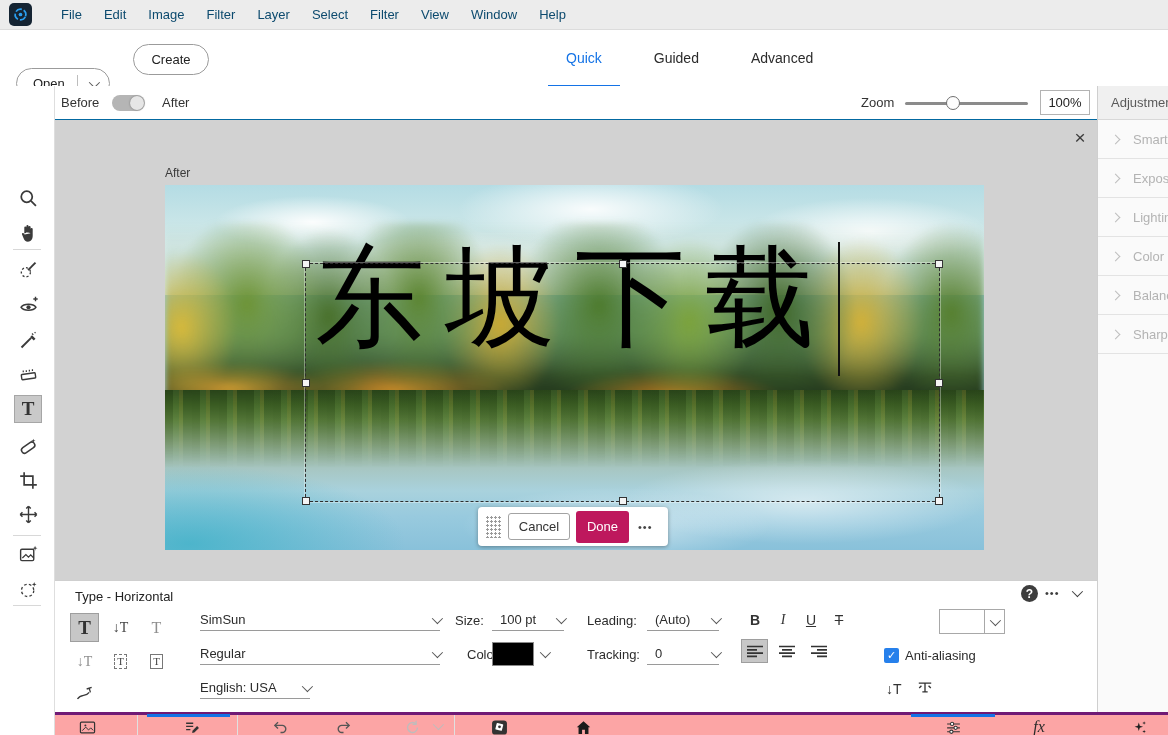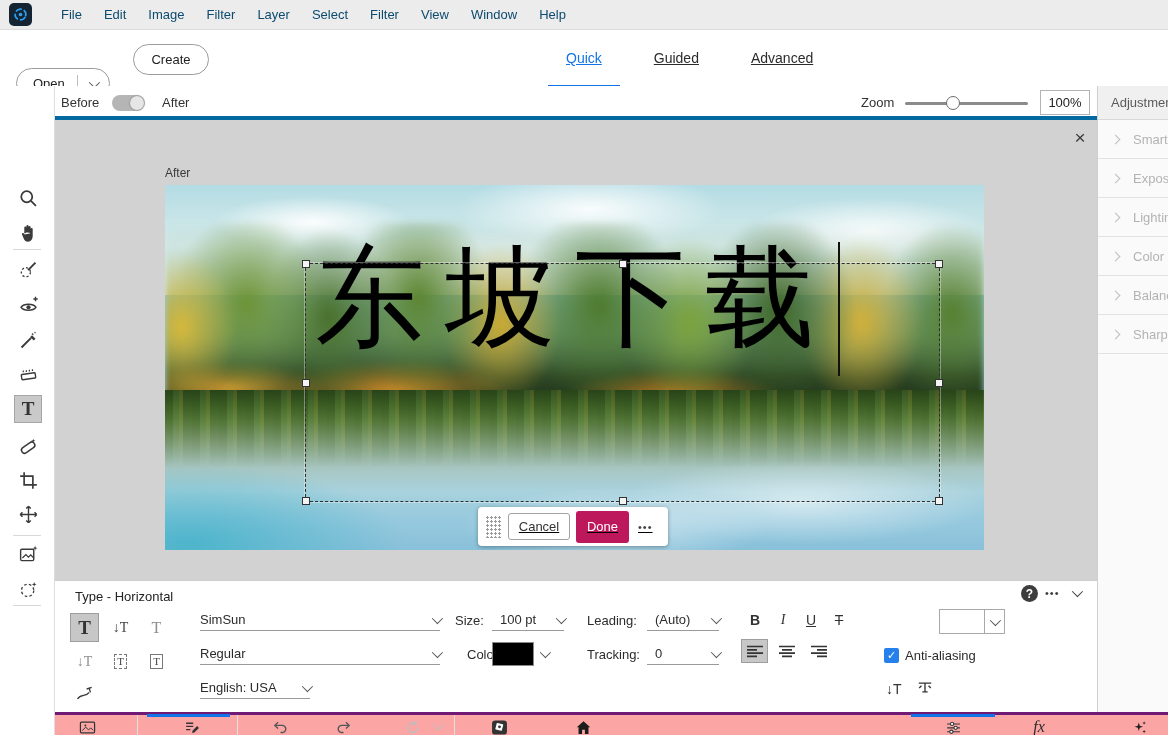--- a/index.html
+++ b/index.html
@@ -15,34 +15,34 @@
 
   
   .actionbar { position:absolute; left:0; top:30px; width:1168px; height:56px; background:#fff; }
   .pill-btn { position:absolute; top:14px; height:31px; border:1px solid #9b9b9b; border-radius:16px; background:#fff; display:flex; align-items:center; font-size:13px; color:#222; }
   .open-btn { left:16px; width:94px;margin-top:24px; }
   .open-btn .lbl { padding-left:16px; }
   .open-btn .sep { width:1px; height:17px; background:#bdbdbd; margin-left:12px; }
   .open-btn .chev-wrap { flex:1; display:flex; justify-content:center; }
   .create-btn { left:133px; width:76px; justify-content:center; }
   .tabs { position:absolute; left:540px; top:0; height:56px; display:flex; }
-  .tab { padding:0 26px; font-size:14px; color:#2b2b2b; display:flex; align-items:center; position:relative;text-decoration:underline; }
+  .tab { padding:0 26px; font-size:14px; color:#2b2b2b; display:flex; align-items:center; position:relative; }
   .tab.active { color:#1473e6; }
   .tab.active::after { content:""; position:absolute; left:8px; right:8px; bottom:-2px; height:3px; background:#1473e6; }
 
   
   .left-toolbar { position:absolute; left:0; top:86px; width:55px; height:649px; background:#fff; border-right:1px solid #dedede; }
   .tool { position:absolute; left:14px; width:28px; height:28px; display:flex; align-items:center; justify-content:center; }
   .tool svg { width:21px; height:21px; }
   .tool.selected { background:#c9c9c9; border:1px solid #a6a6a6; }
   .tool-divider { position:absolute; left:13px; width:28px; height:1px; background:#d8d8d8; }
   .tserif { font-family:"Liberation Serif", serif; font-size:19px; color:#333; font-weight:bold; }
 
   
-  .viewbar { position:absolute; left:55px; top:86px; width:1042px; height:34px; background:#fff; border-bottom:4px solid #0369a1;text-align:center; }
+  .viewbar { position:absolute; left:55px; top:86px; width:1042px; height:34px; background:#fff; border-bottom:1px solid #0369a1;text-align:center; }
   .vb-label { position:absolute; top:9px; font-size:13px; color:#333; }
   .toggle { position:absolute; left:57px; top:9px; width:33px; height:16px; border-radius:8px; background:#b5b5b5; }
   .toggle .knob { position:absolute; right:1px; top:1px; width:14px; height:14px; border-radius:50%; background:#e6e6e6; box-shadow:0 0 2px rgba(0,0,0,.4); }
   .zoom-track { position:absolute; left:850px; top:16px; width:123px; height:3px; background:#8b8b8b; border-radius:2px; }
   .zoom-knob { position:absolute; left:891px; top:10px; width:14px; height:14px; border-radius:50%; background:#fdfdfd; border:1.5px solid #6f6f6f; }
   .zoom-value { position:absolute; left:985px; top:4px; width:50px; height:25px; border:1px solid #b3b3b3; font-size:13px; color:#222; display:flex; align-items:center; justify-content:center; }
 
   
   .workspace { position:absolute; left:55px; top:120px; width:1042px; height:460px; background:#d2d2d2; }
   .close-x { position:absolute; left:1014px; top:7px; width:22px; height:22px; font-size:19px; color:#3d3d3d; display:flex; align-items:center; justify-content:center; }
@@ -77,21 +77,21 @@
       radial-gradient(220px 55px at 55% 85%, rgba(255,255,255,.5), transparent 70%),
       radial-gradient(300px 110px at 3% 96%, rgba(56,176,198,.75), transparent 72%),
       linear-gradient(180deg,#26401a 0%,#3f6226 9%,#5d8140 19%,#86a37e 33%,#a7c6c2 49%,#a9d2dd 63%,#98cade 79%,#89c1da 100%); }
   .reflect { position:absolute; left:0; top:205px; width:819px; height:78px; opacity:.8;
     background:repeating-linear-gradient(90deg, rgba(45,75,25,.55) 0 8px, rgba(95,135,60,.35) 8px 14px, rgba(195,175,60,.28) 14px 18px, rgba(45,75,25,.45) 18px 27px);
     -webkit-mask-image:linear-gradient(180deg, rgba(0,0,0,.95), transparent); mask-image:linear-gradient(180deg, rgba(0,0,0,.95), transparent); }
   .overlay-text { position:absolute; left:150px; top:46px; font-family:"SimSun","DejaVu Serif",serif; font-size:110px; letter-spacing:20px; color:#000; white-space:nowrap; line-height:1.2; }
   .sel-box { position:absolute; left:140px; top:78px; width:635px; height:239px; border:1px dashed #2e2e2e; box-shadow:0 0 0 1px rgba(255,255,255,.35); }
   .handle { position:absolute; width:8px; height:8px; background:#f4f4f4; border:1px solid #333; }
   .text-cursor { position:absolute; left:673px; top:57px; width:1.5px; height:134px; background:#111; }
-  .confirm-bar { position:absolute; left:313px; top:322px; width:190px; height:39px; background:#fff; border-radius:4px; box-shadow:0 1px 4px rgba(0,0,0,.35); display:flex; align-items:center; padding:0 8px;text-decoration:underline; }
+  .confirm-bar { position:absolute; left:313px; top:322px; width:190px; height:39px; background:#fff; border-radius:4px; box-shadow:0 1px 4px rgba(0,0,0,.35); display:flex; align-items:center; padding:0 8px; }
   .grip { width:15px; height:22px; margin-right:7px;
     background:radial-gradient(circle at 1.5px 1.5px, #9a9a9a 1px, transparent 1.3px); background-size:4px 4px; }
   .cancel-btn { width:62px; height:27px; border:1px solid #a3a3a3; border-radius:3px; background:#fff; font-size:13px; color:#333; display:flex; align-items:center; justify-content:center; }
   .done-btn { width:53px; height:32px; margin-left:6px; border-radius:3px; background:#be185d; font-size:13px; color:#fff; display:flex; align-items:center; justify-content:center; }
   .more-dots { margin-left:9px; font-size:11px; letter-spacing:1px; color:#444; }
 
   
   .right-panel { position:absolute; left:1097px; top:86px; width:71px; height:626px; background:#fafafa; border-left:1px solid #cfcfcf; overflow:hidden; }
   .rp-header { height:34px; background:#f0f0f0; border-bottom:1px solid #d8d8d8; display:flex; align-items:center; padding-left:13px; font-size:13px; color:#5a5a5a; white-space:nowrap; }
   .rp-item { height:39px; border-bottom:1px solid #e3e3e3; display:flex; align-items:center; padding-left:14px; white-space:nowrap; }

